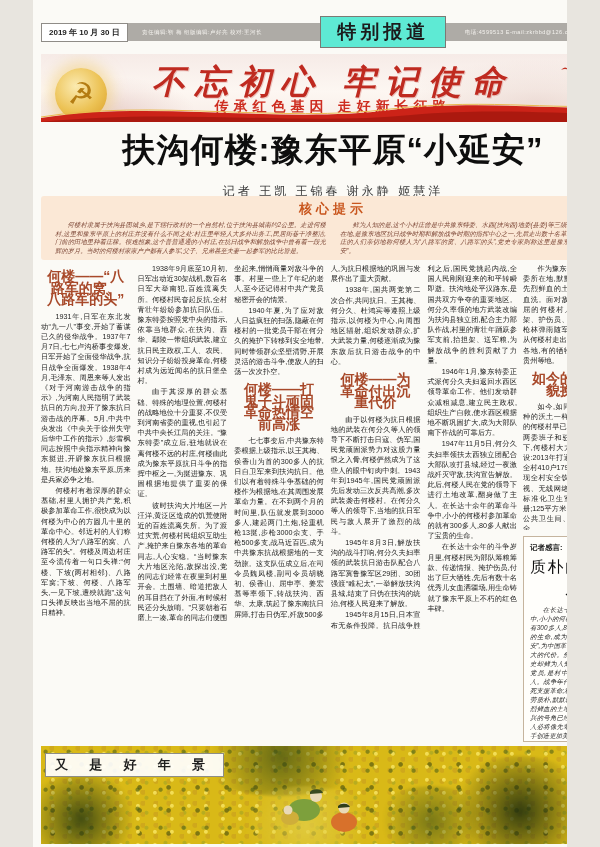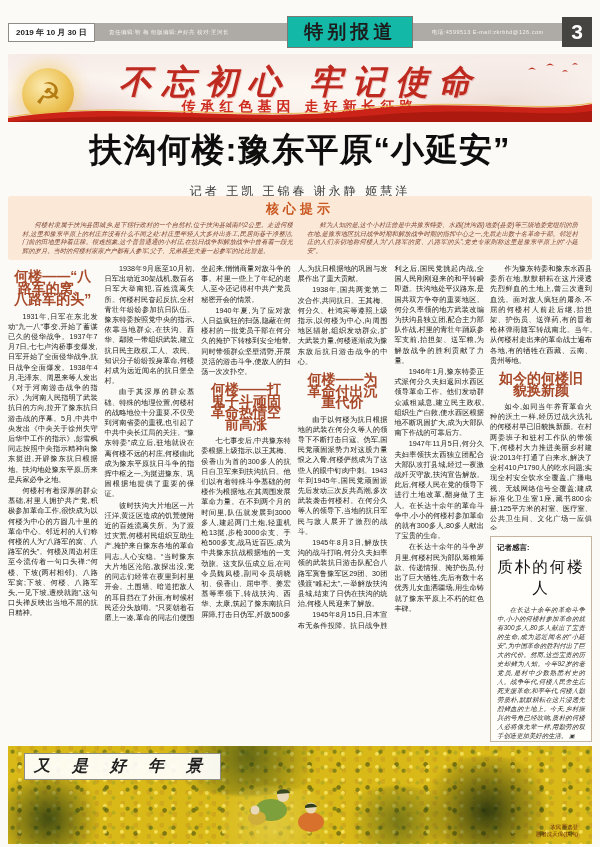--- a/index.html
+++ b/index.html
@@ -1,19 +1,19 @@
 <!DOCTYPE html>
 <html><head>
 <meta charset="utf-8">
 <style>
   * { margin:0; padding:0; box-sizing:border-box; }
   html,body { background:#e8e5df; }
   body { font-family:"Liberation Sans", sans-serif; }
   #page {
-    position:relative; width:600px; height:847px; margin:0 auto;
+    position:relative; width:534px; height:847px; margin:0 auto;
     background:#fbfaf6; overflow:hidden;padding-left:32px;
   }
 
   
   .header {
     position:absolute; top:14px; left:8px; width:584px; height:36px;
     display:flex; align-items:center;
   }
   .header .graybar {
     position:absolute; left:0; right:0; top:9px; height:18px; background:#aeaba6;
@@ -21,21 +21,21 @@
   .header > * { position:relative; }
   .date-box {
     background:#fff; border:1px solid #8f8c87; padding:3px 7px;
     font-size:8px; font-weight:bold; color:#222; white-space:nowrap;
   }
   .staff-text, .contact-text {
     flex:1; color:#f4f2ee; font-size:5.5px; text-align:center;
     white-space:nowrap; overflow:hidden; padding:0 4px; letter-spacing:.5px;
   }
   .section-box {
-    background:#14b8a6; border:1.5px solid #7c7974; padding:2px 16px;
+    background:#5eead4; border:1.5px solid #7c7974; padding:2px 16px;
     font-family:"Liberation Serif", serif; font-weight:bold; font-size:19px;
     letter-spacing:4px; color:#1c1c1c;margin-left:44px;
   }
   .paper-name {
     font-family:"Liberation Serif", serif; font-weight:bold; font-style:italic;
     color:#a81d15; font-size:15px; letter-spacing:1px; background:#fbfaf6;
     padding:4px 6px; white-space:nowrap;
   }
   .page-num-box {
     width:30px; height:30px; background:#454440; color:#fff; font-size:21px;
@@ -149,24 +149,24 @@
     background:radial-gradient(circle, rgba(40,58,16,.85), rgba(40,58,16,0) 70%); }
   .blob.b2 { left:150px; top:-30px; width:180px; height:80px;
     background:radial-gradient(circle, rgba(52,72,20,.7), rgba(52,72,20,0) 70%); }
   .blob.b3 { right:30px; top:10px; width:150px; height:110px;
     background:radial-gradient(circle, rgba(34,48,14,.9), rgba(34,48,14,0) 68%); }
   .blob.b4 { left:330px; top:40px; width:120px; height:70px;
     background:radial-gradient(circle, rgba(58,78,22,.6), rgba(58,78,22,0) 70%); }
   .blob.b5 { left:190px; top:40px; width:150px; height:80px;
     background:radial-gradient(circle, rgba(225,205,70,.8), rgba(225,205,70,0) 72%); }
   .painting-title-box {
-    position:absolute; left:16px; top:7px; background:rgba(255,255,255,.93);
+    position:absolute; left:4px; top:7px; background:rgba(255,255,255,.93);
     border:1px solid #8d8d86; padding:2px 9px;
-    font-family:"Liberation Serif", serif; font-weight:bold; font-size:16px;
-    letter-spacing:9px; color:#1f1f1f; white-space:nowrap;font-style:italic;
+    font-family:"Liberation Serif", serif; font-weight:bold; font-size:13px;
+    letter-spacing:9px; color:#1f1f1f; white-space:nowrap;
   }
   .painting-figures { position:absolute; left:225px; top:34px; }
   .painting-credit {
     position:absolute; right:14px; bottom:6px; font-size:5.5px; line-height:7px;
     color:#5c150b; text-align:right; opacity:.9;
   }
 </style>
 </head>
 <body>
 

